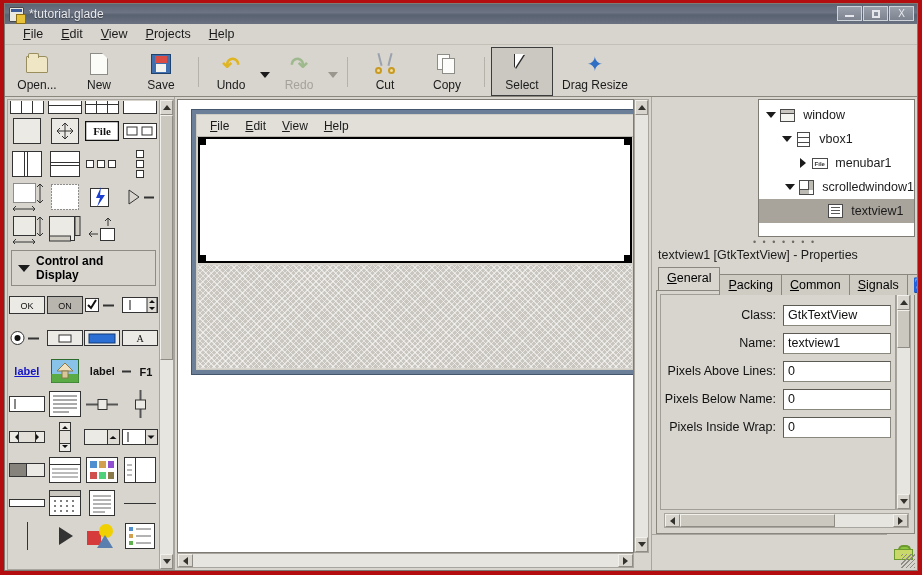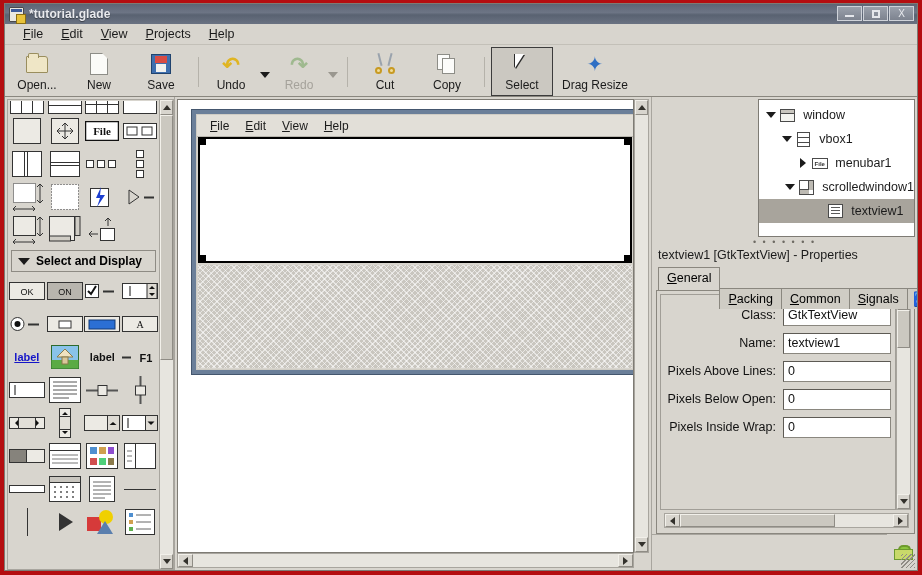--- a/index.html
+++ b/index.html
@@ -42,21 +42,20 @@
   #titlebar .ticon:before {
     content:""; position:absolute; left:1px; top:1px; right:1px; height:3px; background:#3b5a9a;
   }
   #titlebar .ticon:after {
     content:""; position:absolute; right:-3px; bottom:-3px; width:8px; height:8px;
     background:#e8c33a; border:1px solid #8a6d12;
   }
   #titlebar .ttext {
     color: #e9eaee; font-size: 12px; letter-spacing: .1px;
     text-shadow: 0 1px 1px rgba(0,0,0,.45);
-    font-weight: bold;
   }
   #wctl { position:absolute; right:3px; top:2px; display:flex; gap:1px; }
   #wctl .wb {
     width: 25px; height: 15px;
     background: linear-gradient(to bottom,#9aa0ab,#7d838f);
     border: 1px solid #cfd3da;
     display:flex; align-items:center; justify-content:center;
     color:#e8eaee; font-size:10px; line-height:1;
   }
   #wctl .wb .gm { display:block; width:9px; height:2px; background:#e5e7ec; margin-top:5px; }
@@ -219,21 +218,21 @@
   .ic-scrolled:before{content:"";position:absolute;right:0;top:0;width:4px;bottom:4px;background:#bdbab3;border-left:1px solid #4a4a4a;}
   .ic-scrolled:after{content:"";position:absolute;left:0;bottom:0;height:4px;right:4px;background:#bdbab3;border-top:1px solid #4a4a4a;}
   .ic-textview{width:15px;height:14px;border:1px solid #4a4a4a;background:#fff;padding:2px 2px;}
   .ic-textview i{display:block;height:1px;background:#5a5a5a;margin-bottom:2px;}
   #paned-handle { height:9px; display:flex; align-items:center; justify-content:center; letter-spacing:2px; color:#6e6b64; font-size:9px; }
 
   #prop-title { padding:2px 6px 4px 6px; font-size:12.5px; color:#1b1b1b; }
   #tabs { display:flex; align-items:flex-end; padding-left:6px; height:24px; }
   .tab {
     border:1px solid #8a877f; border-bottom:none; background:#cfccc4;
-    padding:3px 8px 3px 8px; font-size:12.5px; margin-right:-1px; position:relative; top:19px;
+    padding:3px 8px 3px 8px; font-size:12.5px; margin-right:-1px; position:relative; top:5px;
   }
   .tab.active { background:#d8d5ce; padding-bottom:5px; top:0; z-index:2; }
   .tab.icon-tab { padding:2px 6px; color:#1b3fa8; font-size:14px; }
   #prop-body {
     flex:1 1 auto; margin:0 2px 0 4px; border:1px solid #8a877f; background:#d8d5ce;
     display:flex; flex-direction:column; min-height:0; padding:3px;
   }
   #prop-scroll { flex:1 1 auto; display:flex; min-height:0; }
   #prop-list { flex:1 1 auto; border:1px solid #a19e97; background:#d8d5ce; padding:6px 0 0 0; overflow:hidden; }
   .prow { display:flex; align-items:center; height:28px; padding:0 4px 0 0; }
@@ -489,21 +488,21 @@
                     <rect x="13.5" y="11.5" width="14" height="12" fill="#fff" stroke="#333"></rect>
                 <path d="M21 9 L21 1 M21 1 l-3 3 M21 1 l3 3" stroke="#333" fill="none"></path>
                 <path d="M2 17 L11 17 M2 17 l3 -3 M2 17 l3 3" stroke="#333" fill="none"></path>
                   </svg>
             </div>
             <div class="pal-cell"></div>
           </div>
 
           <div class="pal-group-hdr">
             <span class="tri"></span>
-            <span>Select and Display</span>
+            <span>Control and Display</span>
           </div>
 
           <div class="pal-grid">
             <div class="pal-cell">
               <svg width="36" height="18">
                     <rect x="0.5" y="0.5" width="35" height="17" fill="#eceae4" stroke="#333"></rect>
                 <text x="18" y="13" font-size="9" font-family="Liberation Sans, sans-serif" text-anchor="middle" fill="#111">OK</text>
                   </svg>
             </div>
             <div class="pal-cell">
@@ -897,21 +896,21 @@
             </div>
             <div class="prow">
               <span class="plabel">Name:</span>
               <span class="pfield">textview1</span>
             </div>
             <div class="prow">
               <span class="plabel">Pixels Above Lines:</span>
               <span class="pfield">0</span>
             </div>
             <div class="prow">
-              <span class="plabel">Pixels Below Open:</span>
+              <span class="plabel">Pixels Below Name:</span>
               <span class="pfield">0</span>
             </div>
             <div class="prow">
               <span class="plabel">Pixels Inside Wrap:</span>
               <span class="pfield">0</span>
             </div>
 
           </div>
           <div class="vsb">
             <div class="btn">

